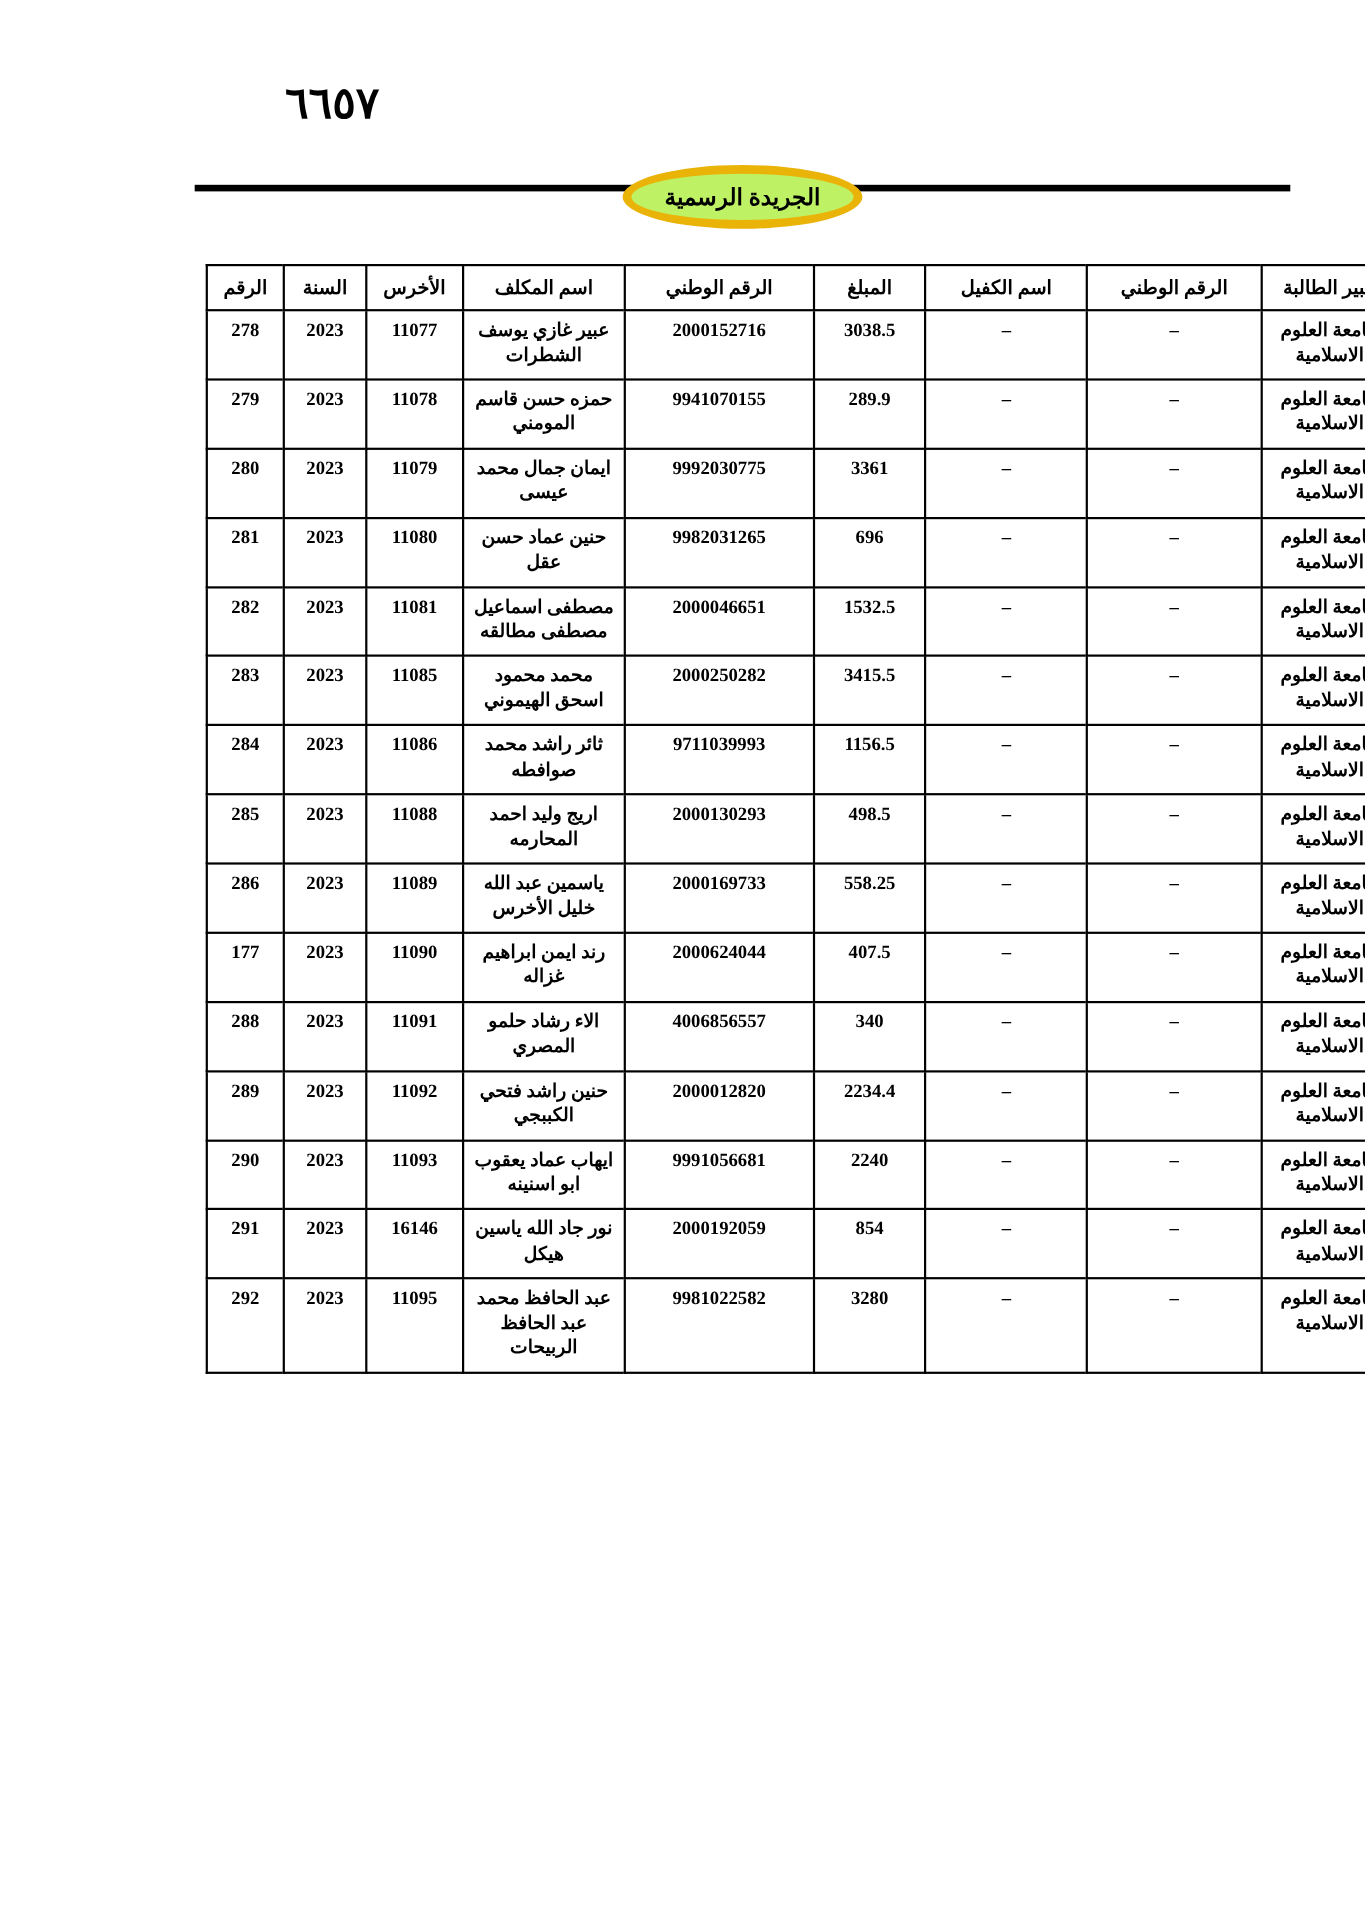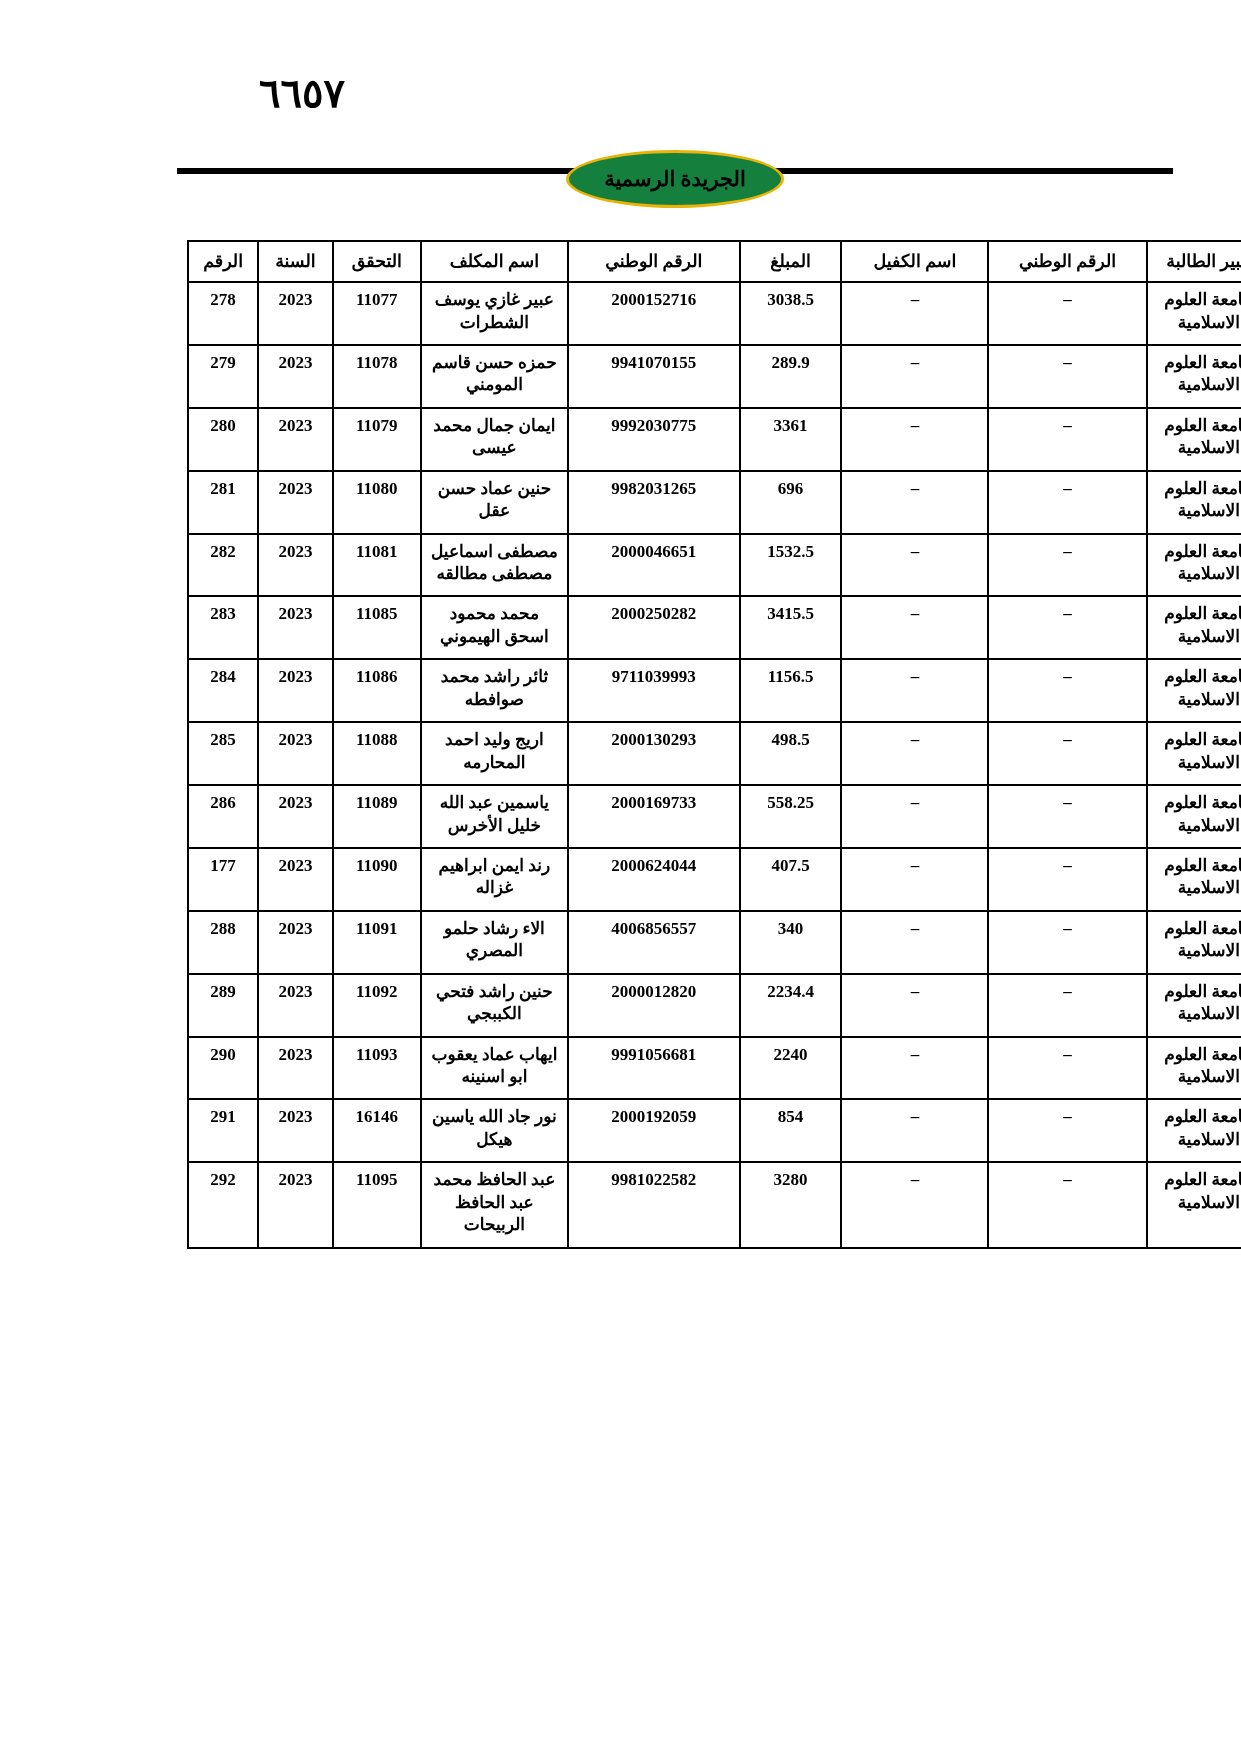--- a/index.html
+++ b/index.html
@@ -48,23 +48,23 @@
     height: 6px;
     background: #000000;
   }
   .header-oval {
     position: absolute;
     top: 0px;
     left: 50%;
     transform: translateX(-50%);
     width: 218px;
     height: 58px;
-    border: 3px solid #eab308;
+    border: 8px solid #eab308;
     border-radius: 50%;
-    background: #15803d;
+    background: #bef264;
     display: flex;
     align-items: center;
     justify-content: center;
     box-sizing: border-box;
   }
   .header-oval span {
     font-size: 21px;
     font-weight: bold;
     font-family: "Liberation Serif", "DejaVu Serif", serif;
   }
@@ -147,21 +147,21 @@
         <col class="c-raqm">
       </colgroup>
       <thead>
         <tr>
           <th>عبير الطالبة</th>
           <th>الرقم الوطني</th>
           <th>اسم الكفيل</th>
           <th>المبلغ</th>
           <th>الرقم الوطني</th>
           <th>اسم المكلف</th>
-          <th>التحقق</th>
+          <th>الأخرس</th>
           <th>السنة</th>
           <th>الرقم</th>
         </tr>
       </thead>
       <tbody>
           <tr>
             <td>جامعة العلوم الاسلامية</td>
             <td class="dash">–</td>
             <td class="dash">–</td>
             <td class="num">3038.5</td>

